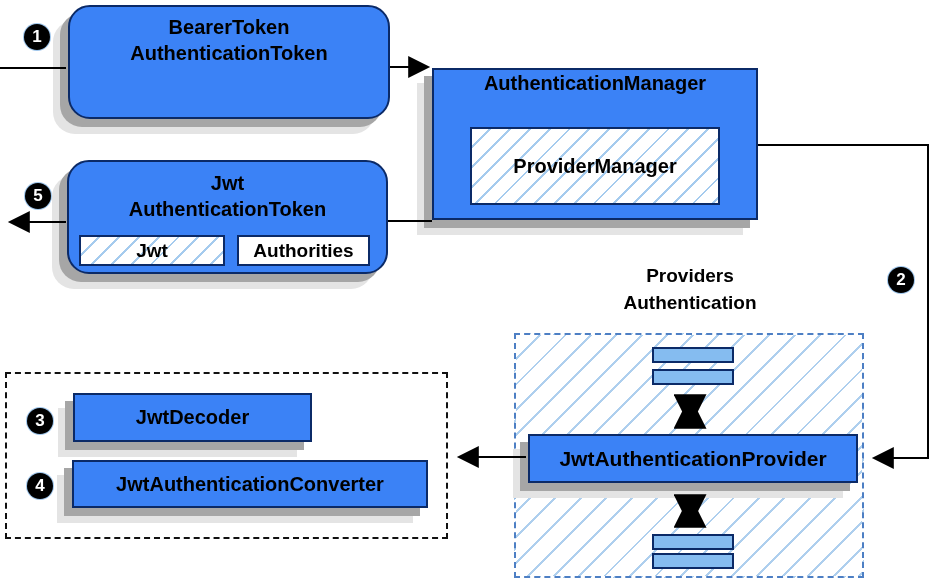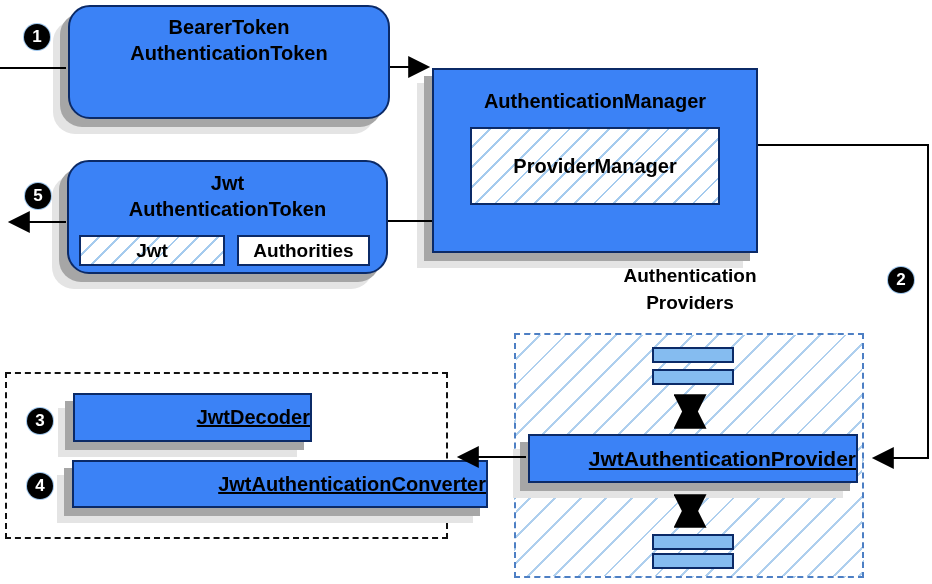--- a/index.html
+++ b/index.html
@@ -11,21 +11,21 @@
 
   
   .node{
     position:absolute;z-index:3;box-sizing:border-box;
     background:#3b82f6;border:2px solid #0B2A67;
     box-shadow:-8px 8px 0 0 #A6A6A6,-15px 15px 0 0 #E4E4E4;
     color:#000;font-weight:bold;text-align:center;
   }
   .rounded{border-radius:22px;border-width:2.5px;}
   .title{font-size:20px;line-height:26px;}
-  .center-flex{display:flex;align-items:center;justify-content:flex-end;text-decoration:underline;}
+  .center-flex{display:flex;align-items:center;justify-content:center;}
 
   
   .chip{
     position:absolute;box-sizing:border-box;border:2px solid #0B2A67;
     background-color:#ffffff;
     background-image:repeating-linear-gradient(135deg,#ffffff 0 12px,#A5CBEE 12px 14px);
     display:flex;align-items:center;justify-content:center;
     font-weight:bold;font-size:19px;color:#000;
   }
   .chip.plain{background-image:none;}
@@ -82,60 +82,60 @@
     <path d="M526 457 H459" stroke="#000" stroke-width="2" fill="none" marker-end="url(#arr)"></path>
     <path d="M690 399 V424" stroke="#000" stroke-width="3" fill="none" marker-start="url(#arr)" marker-end="url(#arr)"></path>
     <path d="M690 498 V524" stroke="#000" stroke-width="3" fill="none" marker-start="url(#arr)" marker-end="url(#arr)"></path>
   </svg>
 
   <div class="node rounded" style="left:68px;top:5px;width:322px;height:114px;padding-top:7px;">
     <div class="title">BearerToken</div>
     <div class="title">AuthenticationToken</div>
   </div>
 
-  <div class="node" style="left:432px;top:68px;width:326px;height:185px;padding-top:18px;">
+  <div class="node" style="left:432px;top:68px;width:326px;height:152px;">
     <div class="title">AuthenticationManager</div>
     <div class="chip" style="left:36px;top:57px;width:250px;height:78px;font-size:20px;">
       <span>ProviderManager</span>
     </div>
   </div>
 
   <div class="node rounded" style="left:67px;top:160px;width:321px;height:114px;padding-top:8px;">
     <div class="title">Jwt</div>
     <div class="title">AuthenticationToken</div>
     <div class="chip" style="left:10px;top:73px;width:146px;height:31px;">
       <span>Jwt</span>
     </div>
     <div class="chip plain" style="left:168px;top:73px;width:133px;height:31px;text-align:center;">
       <span>Authorities</span>
     </div>
   </div>
 
   <div class="group-label">
+    <div>Providers</div>
     <div>Authentication</div>
-    <div>Providers</div>
   </div>
   <div class="providers-box"></div>
 
   <div class="bar" style="top:347px;"></div>
   <div class="bar" style="top:369px;"></div>
   <div class="bar" style="top:534px;"></div>
   <div class="bar" style="top:553px;"></div>
 
   <div class="node center-flex" style="left:528px;top:434px;width:330px;height:49px;font-size:21px;">
     <span>JwtAuthenticationProvider</span>
   </div>
 
   <div class="decoder-group"></div>
 
   <div class="node center-flex" style="left:73px;top:393px;width:239px;height:49px;font-size:20px;">
     <span>JwtDecoder</span>
   </div>
 
-  <div class="node center-flex" style="left:72px;top:460px;width:416px;height:48px;font-size:20px;">
+  <div class="node center-flex" style="left:72px;top:460px;width:356px;height:48px;font-size:20px;">
     <span>JwtAuthenticationConverter</span>
   </div>
 
   <div class="badge" style="left:24px;top:24px;">
     <span>1</span>
   </div>
   <div class="badge" style="left:888px;top:267px;">
     <span>2</span>
   </div>
   <div class="badge" style="left:27px;top:408px;">

